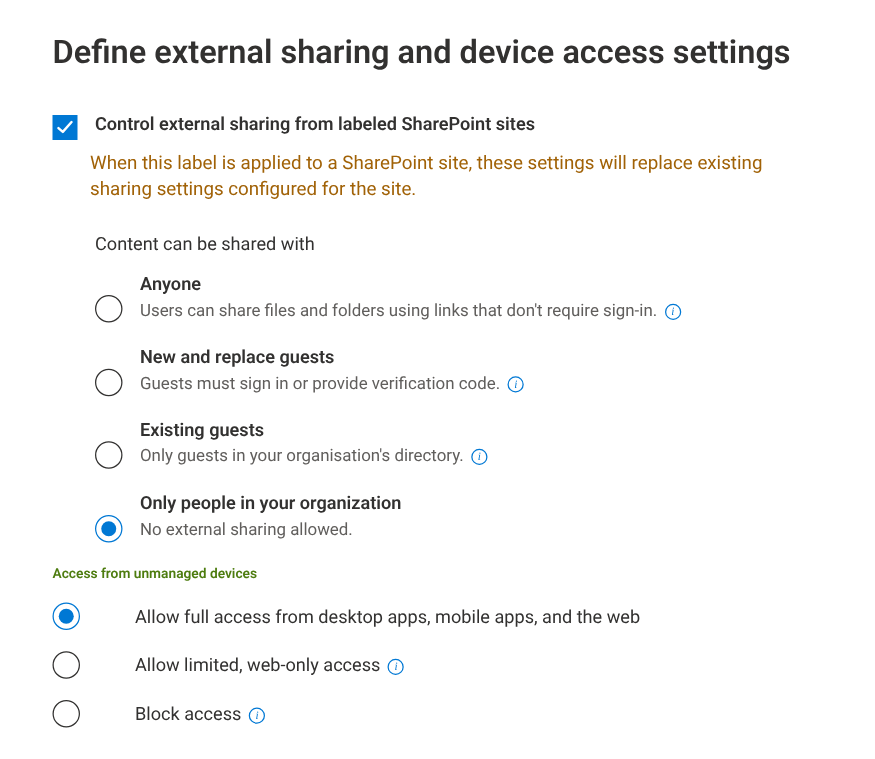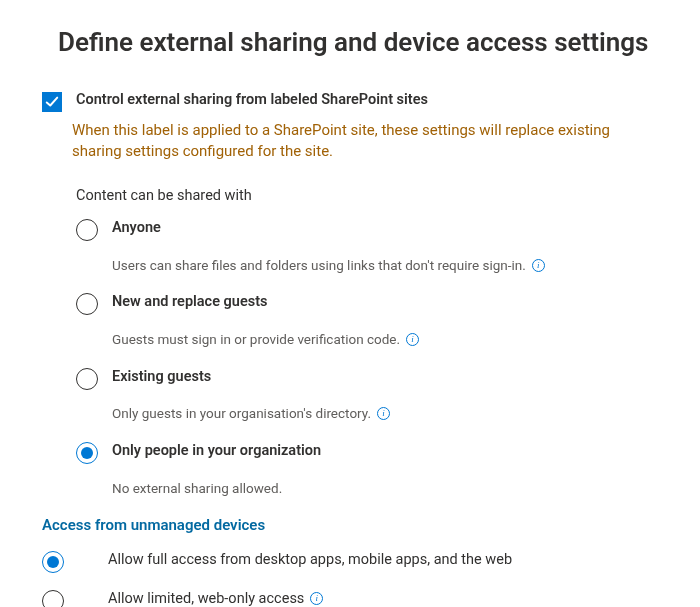--- a/index.html
+++ b/index.html
@@ -11,21 +11,21 @@
     width:700px;
     height:607px;
     overflow:hidden;
   }
   .panel {
     padding: 26px 42px 24px 42px;
   }
   h1.page-title {
     font-size:26px;
     font-weight:600;
-    margin:0 0 22px 16px;
+    margin:0 0 22px 0;
     color:#323130;
     line-height:1.25;
   }
 
   
   .cb-row { display:flex; align-items:flex-start;margin-top:32px; }
   .cb-box {
     width:20px; height:20px; flex:0 0 20px;
     background:#0078d4;
     display:flex; align-items:center; justify-content:center;
@@ -44,21 +44,21 @@
   .subhead {
     margin:24px 0 14px 34px;
     font-size:14.5px;
     font-weight:400;
     color:#323130;
   }
 
   
   .radio-item {
     display:flex;
-    align-items:flex-start;
+    align-items:flex-end;
     margin-left:34px;
     margin-bottom:18px;
   }
   .radio-ctrl {
     width:22px; height:22px; flex:0 0 22px;
     border:1.6px solid #323130;
     border-radius:50%;
     margin-right:14px;
     margin-top:1px;
     position:relative;
@@ -82,21 +82,21 @@
     font-weight:600;
     color:#323130;
     line-height:1.35;
     display:flex;
     align-items:center;
   }
   .radio-label.normal { font-weight:400; }
   .radio-desc {
     font-size:13.5px;
     color:#605e5c;
-    margin-top:18px;
+    margin-top:2px;
     display:flex;
     align-items:center;
     line-height:1.4;
   }
 
   
   .info-icon {
     display:inline-flex;
     align-items:center;
     justify-content:center;
@@ -107,23 +107,23 @@
     font-size:9px;
     font-weight:400;
     font-style:italic;
     font-family: Georgia, serif;
     margin-left:6px;
     line-height:1;
   }
 
   
   .section2-head {
-    font-size:15px;
+    font-size:11px;
     font-weight:600;
-    color:#0369a1;
+    color:#4d7c0f;
     margin:4px 0 16px 0;
   }
   .radio-item.flush { margin-left:0; margin-bottom:16px;gap:30px; }
 </style>
 </head>
 <body>
 
 <div class="panel">
 
   <h1 class="page-title">Define external sharing and device access settings</h1>

